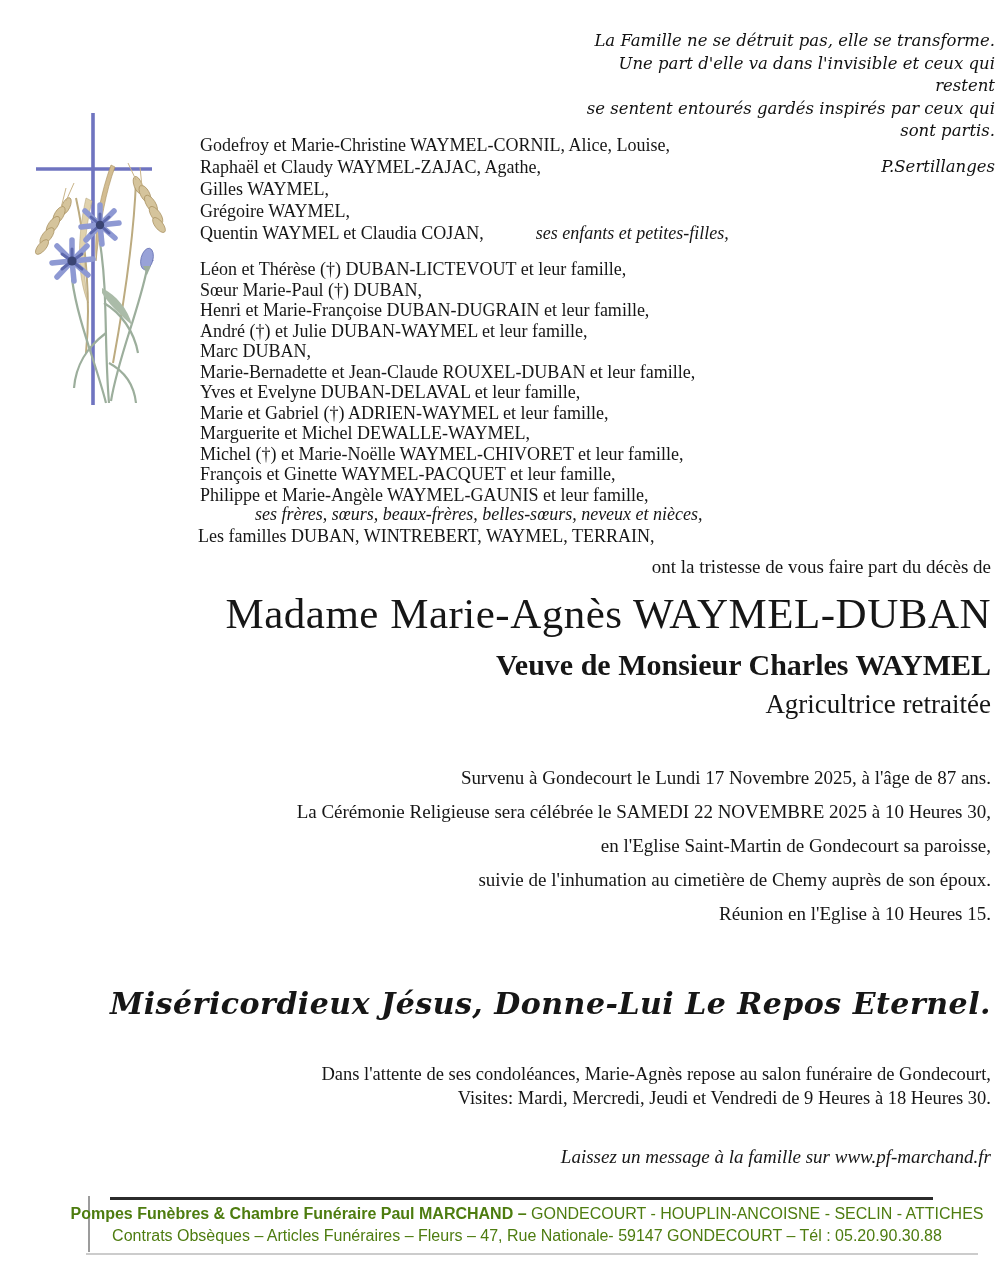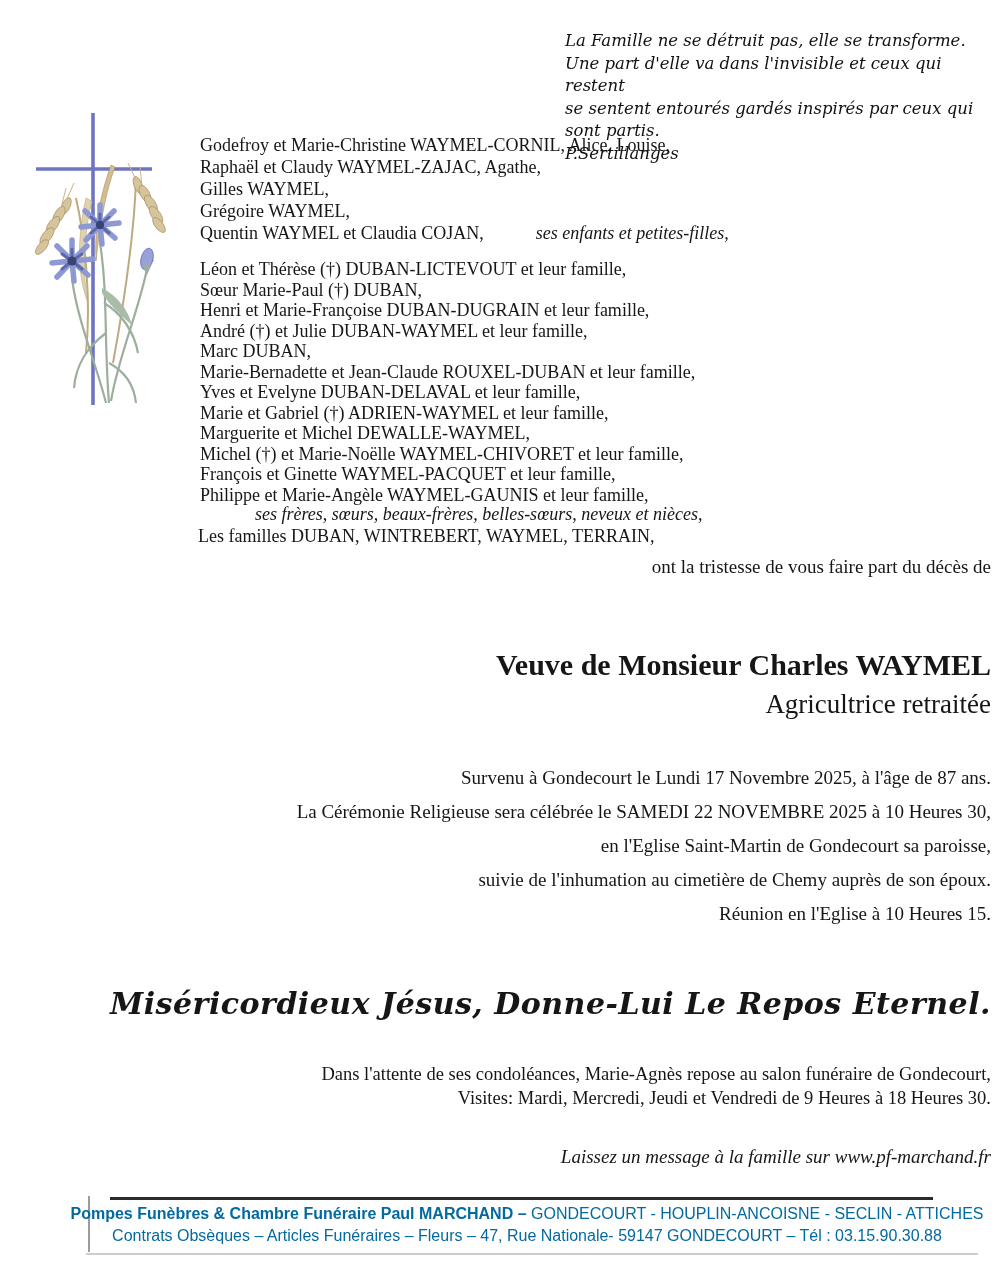--- a/index.html
+++ b/index.html
@@ -7,27 +7,27 @@
     position:relative;
     width:1008px;height:1280px;
     background:#ffffff;
     font-family:"Liberation Serif", serif;
     color:#161616;
     overflow:hidden;
   }
   
   .quote{
     position:absolute;top:30px;left:565px;width:430px;
-    text-align:left;
+    text-align:right;
     font-family:"DejaVu Serif", serif;
     font-style:italic;
     font-size:16.5px;line-height:22.5px;
     color:#111;
   }
-  .quote .q-author{margin-top:0px;}
+  .quote .q-author{margin-top:13px;}
   
   .decoration{position:absolute;left:16px;top:103px;}
   
   .names{position:absolute;left:200px;font-size:18px;white-space:nowrap;}
   .names-children{top:134px;line-height:22px;}
   .names-siblings{top:259px;line-height:20.5px;}
   .inline-note{font-style:italic;margin-left:52px;margin-top:30px;}
   .siblings-note{
     position:absolute;left:255px;top:504px;
     font-style:italic;font-size:18px;white-space:nowrap;
@@ -48,21 +48,21 @@
   }
   .visitation{top:1062px;font-size:18.5px;padding-left:92px;}
   .visitation p{margin:0;line-height:24px;}
   .message{top:1146px;font-size:19px;font-style:italic;padding-left:62px;}
   
   .footer-rule{position:absolute;left:110px;top:1197px;width:823px;height:2.5px;background:#2b2b2b;}
   .footer{
     position:absolute;left:0;right:0;top:1203px;
     text-align:center;padding-left:46px;
     font-family:"Liberation Sans", sans-serif;
-    font-size:16px;line-height:22px;color:#0369a1;
+    font-size:16px;line-height:22px;color:#4d7c0f;
     white-space:nowrap;
   }
   .footer .bold{font-weight:bold;}
   .edge-left{position:absolute;left:88px;top:1196px;width:1.5px;height:56px;background:#4a4a4a;opacity:.55;}
   .edge-bottom{position:absolute;left:86px;top:1253px;width:892px;height:1.5px;background:#9a9a9a;opacity:.5;}
 </style>
 </head>
 <body>
 
 <div class="page">
@@ -172,20 +172,21 @@
     <div>Marguerite et Michel DEWALLE-WAYMEL,</div>
     <div>Michel (†) et Marie-Noëlle WAYMEL-CHIVORET et leur famille,</div>
     <div>François et Ginette WAYMEL-PACQUET et leur famille,</div>
     <div>Philippe et Marie-Angèle WAYMEL-GAUNIS et leur famille,</div>
   </div>
 
   <div class="siblings-note">ses frères, sœurs, beaux-frères, belles-sœurs, neveux et nièces,</div>
   <div class="families-line">Les familles DUBAN, WINTREBERT, WAYMEL, TERRAIN,</div>
 
   <div class="center announce">ont la tristesse de vous faire part du décès de</div>
+  <h1 class="center title">Madame Marie-Agnès WAYMEL-DUBAN</h1>
   <div class="center subtitle">Veuve de Monsieur Charles WAYMEL</div>
   <div class="center profession">Agricultrice retraitée</div>
 
   <div class="center ceremony">
     <p>Survenu à Gondecourt le Lundi 17 Novembre 2025, à l'âge de 87 ans.</p>
     <p>La Cérémonie Religieuse sera célébrée le SAMEDI 22 NOVEMBRE 2025 à 10 Heures 30,</p>
     <p>en l'Eglise Saint-Martin de Gondecourt sa paroisse,</p>
     <p>suivie de l'inhumation au cimetière de Chemy auprès de son époux.</p>
     <p>Réunion en l'Eglise à 10 Heures 15.</p>
   </div>
@@ -196,16 +197,16 @@
     <p>Dans l'attente de ses condoléances, Marie-Agnès repose au salon funéraire de Gondecourt,</p>
     <p>Visites: Mardi, Mercredi, Jeudi et Vendredi de 9 Heures à 18 Heures 30.</p>
   </div>
   <div class="center message">Laissez un message à la famille sur www.pf-marchand.fr</div>
 
   <div class="footer-rule"></div>
   <div class="edge-left"></div>
   <div class="edge-bottom"></div>
   <div class="footer">
     <div><span class="bold">Pompes Funèbres &amp; Chambre Funéraire Paul MARCHAND –</span><span> GONDECOURT - HOUPLIN-ANCOISNE - SECLIN - ATTICHES</span></div>
-    <div>Contrats Obsèques – Articles Funéraires – Fleurs – 47, Rue Nationale- 59147 GONDECOURT – Tél : 03.15.90.30.88</div>
+    <div>Contrats Obsèques – Articles Funéraires – Fleurs – 47, Rue Nationale- 59147 GONDECOURT – Tél : 05.20.90.30.88</div>
   </div>
 
 </div>
 
 </body></html>

